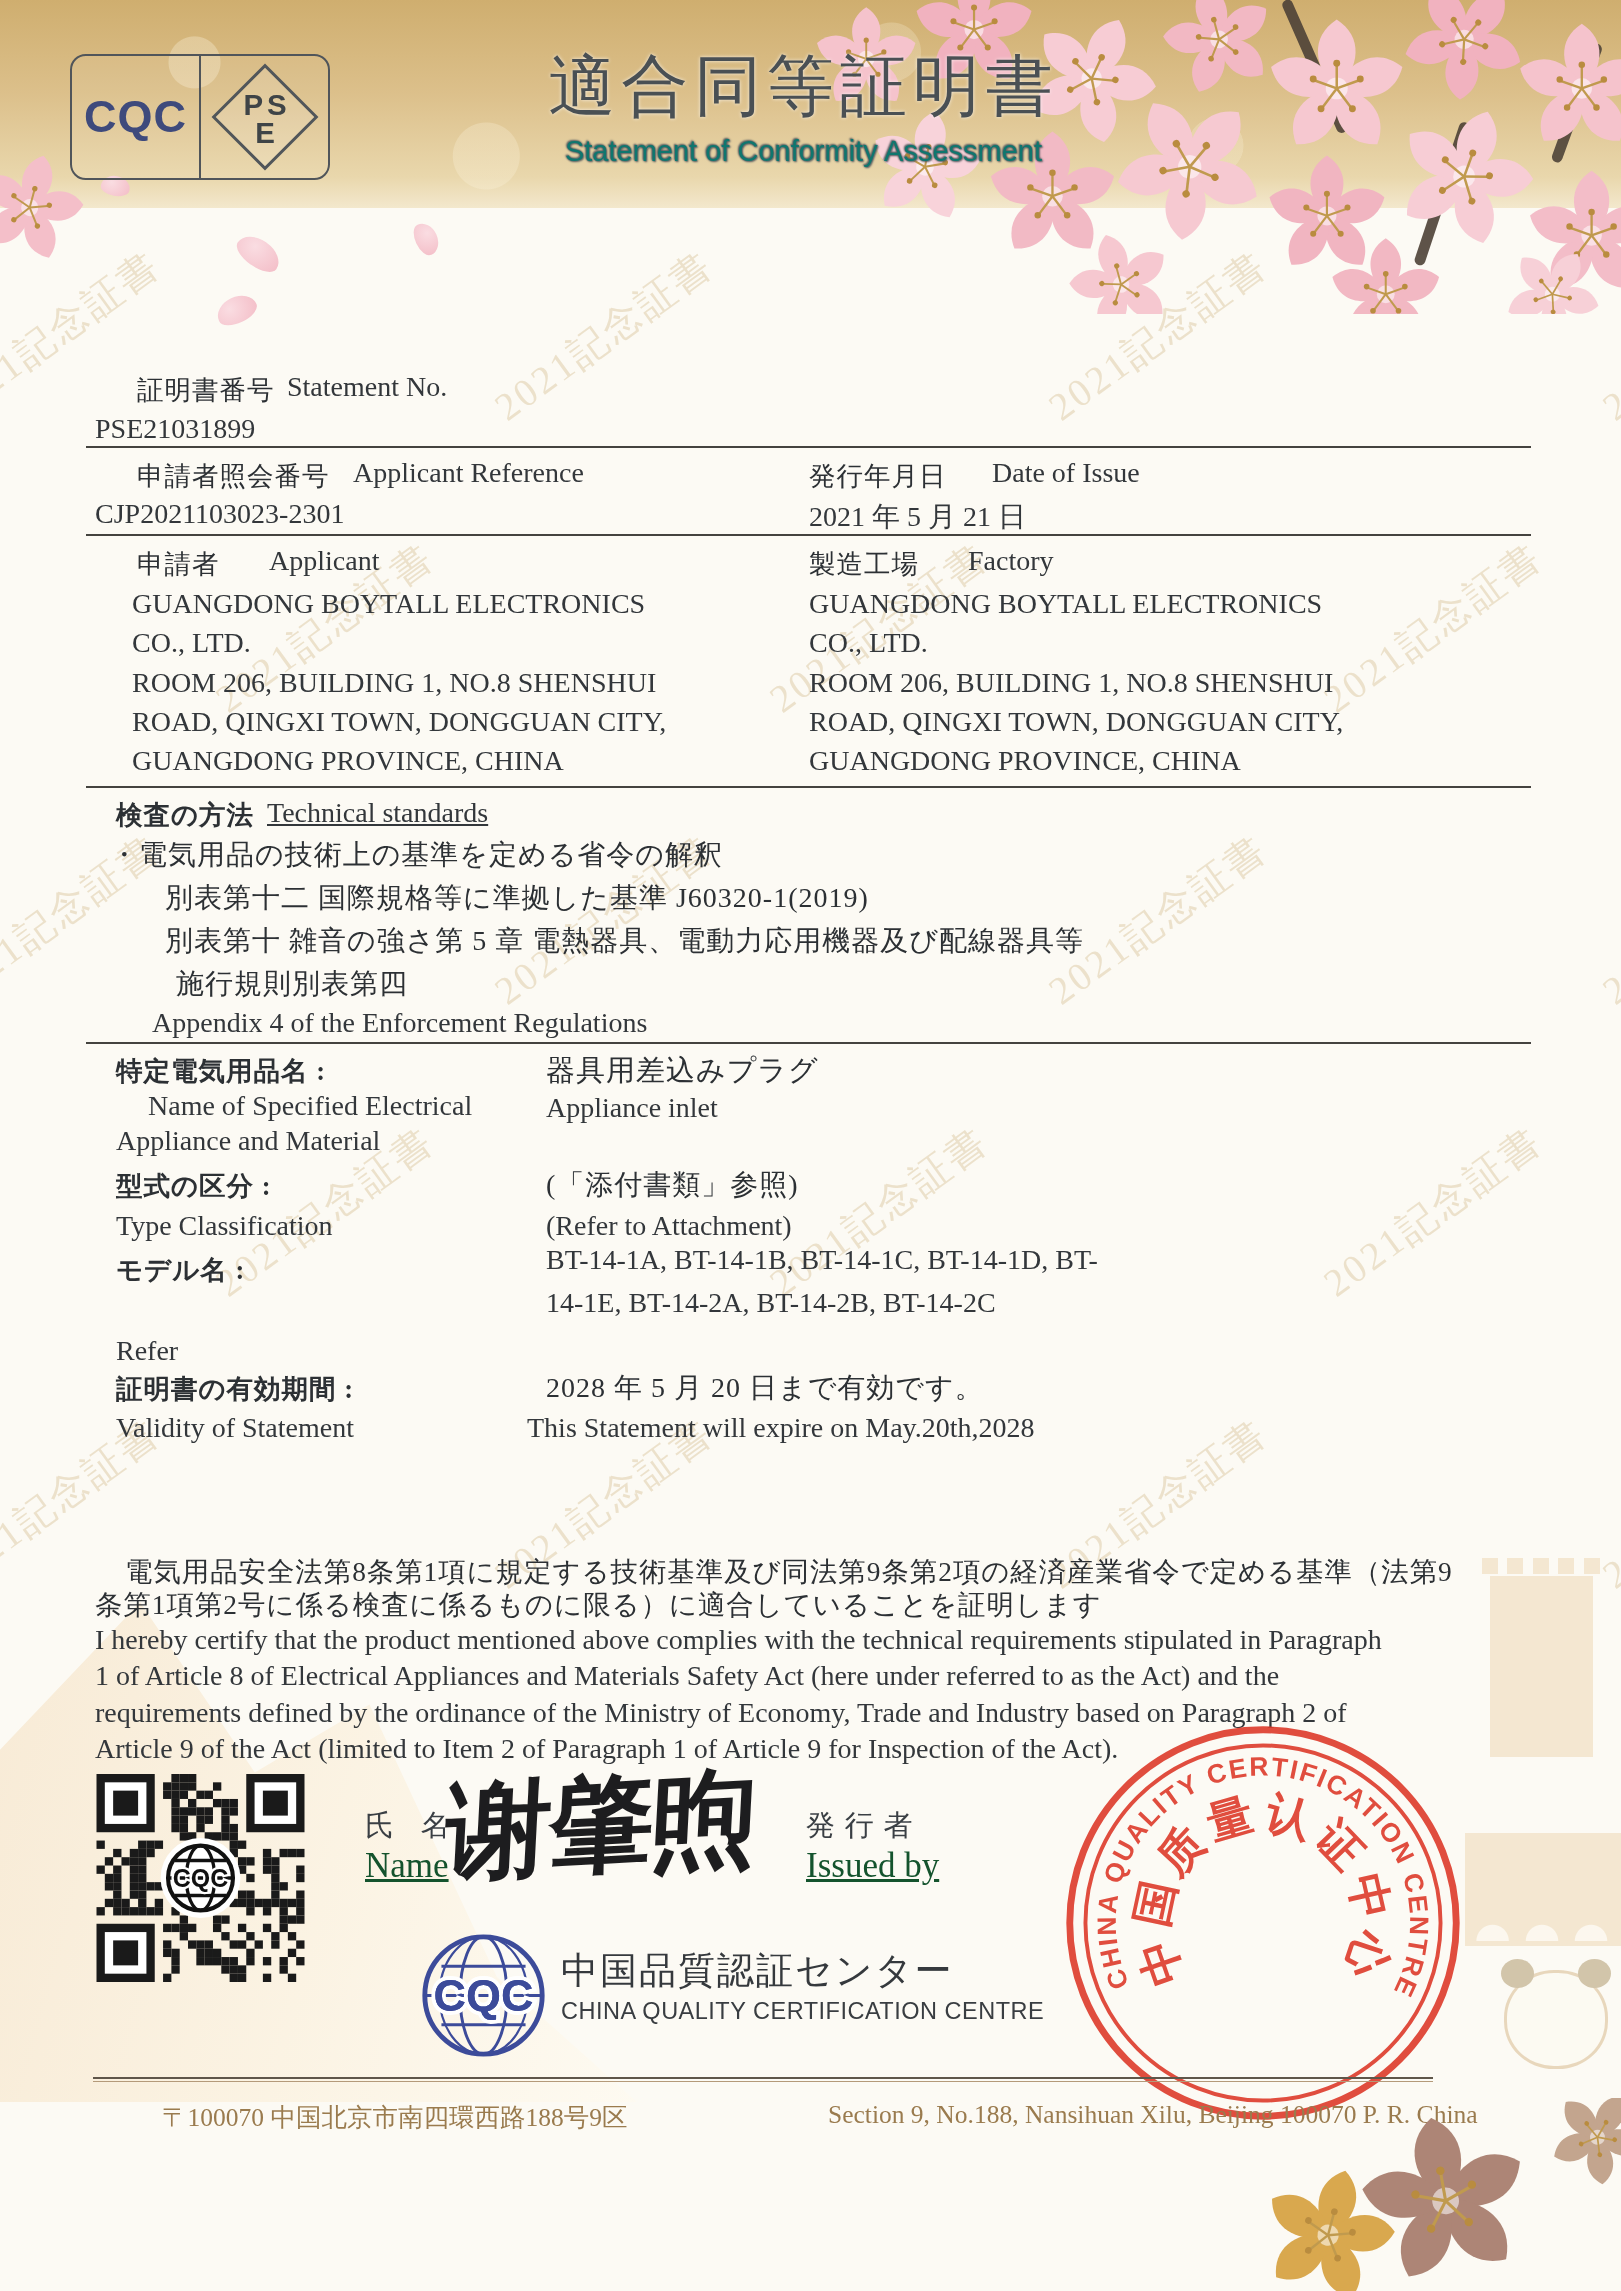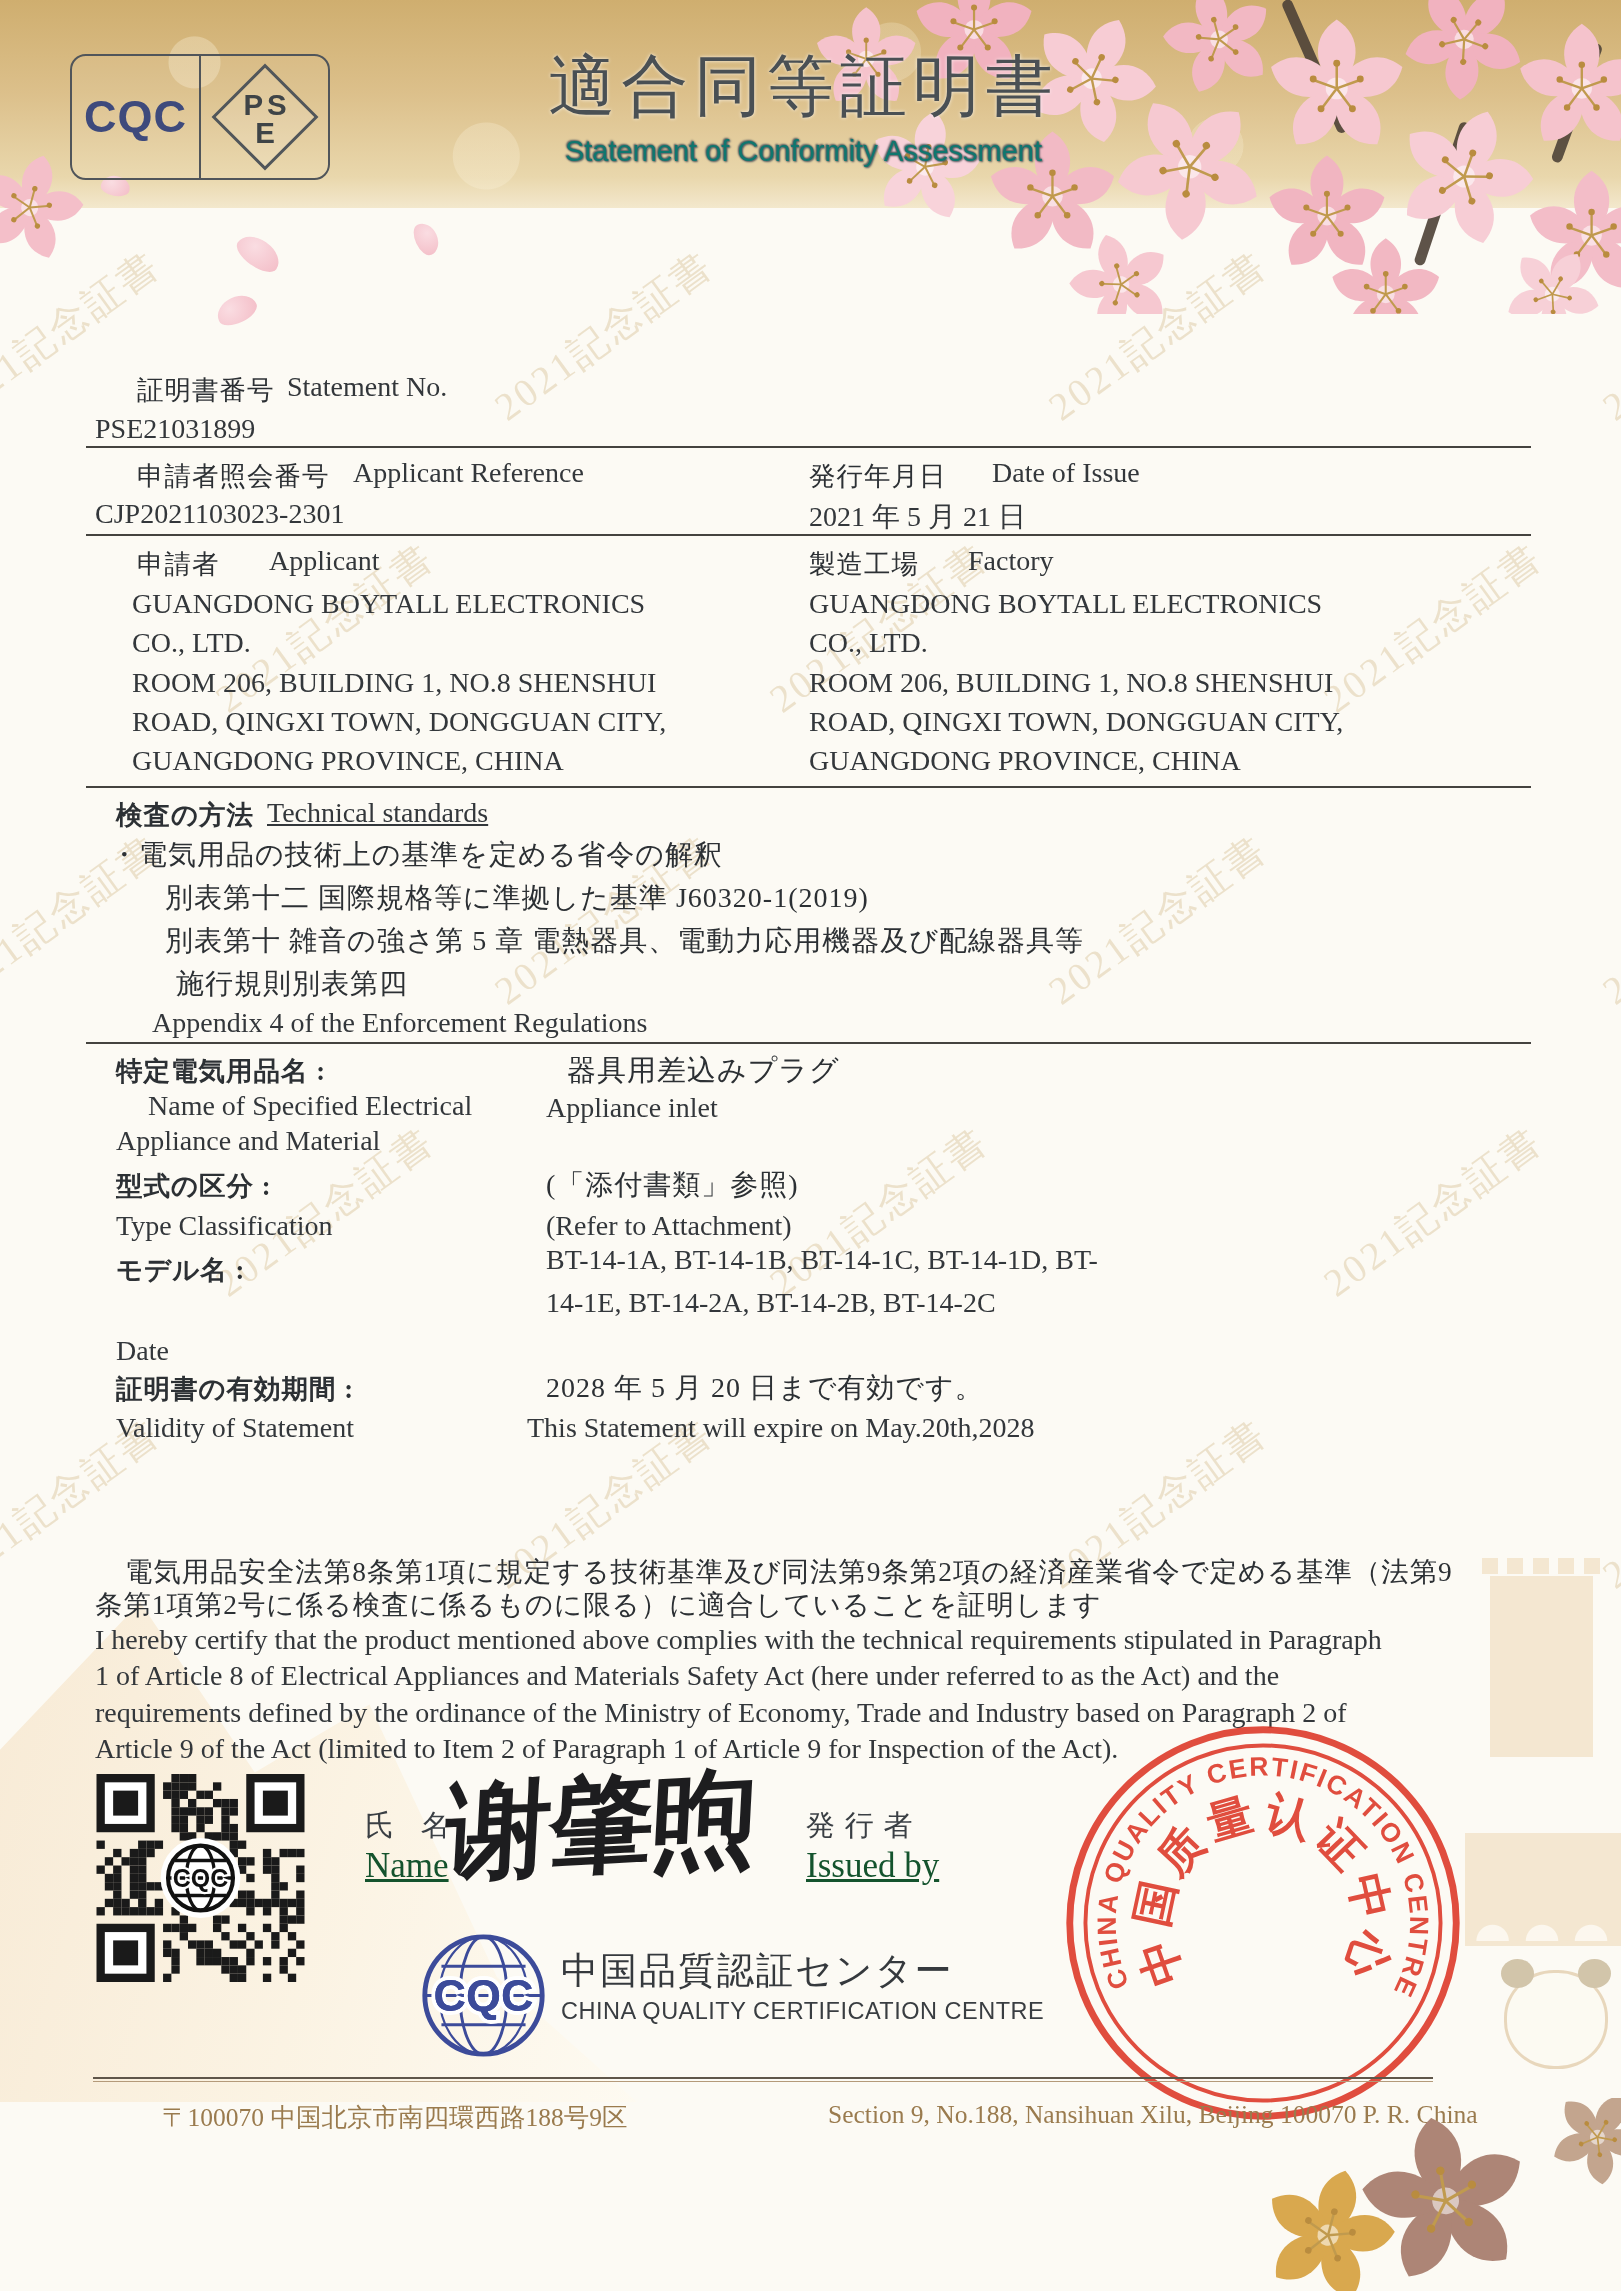--- a/index.html
+++ b/index.html
@@ -205,32 +205,32 @@
   <div class="abs jp" style="left:116px;top:797px;font-weight:bold;">検査の方法</div>
   <div class="abs en" style="left:267px;top:797px;text-decoration:underline;">Technical standards</div>
   <div class="abs jp" style="left:110px;top:836px;font-size:28px;">・電気用品の技術上の基準を定める省令の解釈</div>
   <div class="abs jp" style="left:165px;top:879px;font-size:28px;">別表第十二 国際規格等に準拠した基準 J60320-1(2019)</div>
   <div class="abs jp" style="left:165px;top:922px;font-size:28px;">別表第十 雑音の強さ第 5 章 電熱器具、電動力応用機器及び配線器具等</div>
   <div class="abs jp" style="left:176px;top:965px;font-size:28px;">施行規則別表第四</div>
   <div class="abs en" style="left:152px;top:1007px;">Appendix 4 of the Enforcement Regulations</div>
   <div class="hline" style="top:1042px;"></div>
 
   <div class="abs jp" style="left:116px;top:1053px;font-weight:bold;">特定電気用品名 :</div>
-  <div class="abs jp" style="left:567px;top:1051px;font-size:29px;">器具用差込みプラグ</div>
+  <div class="abs jp" style="left:546px;top:1051px;font-size:29px;">器具用差込みプラグ</div>
   <div class="abs en" style="left:116px;top:1090px;margin-left:32px;">Name of Specified Electrical</div>
   <div class="abs en" style="left:546px;top:1092px;">Appliance inlet</div>
   <div class="abs en" style="left:116px;top:1125px;">Appliance and Material</div>
   <div class="abs jp" style="left:116px;top:1168px;font-weight:bold;">型式の区分 :</div>
   <div class="abs jp" style="left:546px;top:1166px;font-size:28px;">(「添付書類」参照)</div>
   <div class="abs en" style="left:116px;top:1210px;">Type Classification</div>
   <div class="abs en" style="left:546px;top:1210px;">(Refer to Attachment)</div>
   <div class="abs jp" style="left:116px;top:1252px;font-weight:bold;">モデル名 :</div>
   <div class="abs en" style="left:546px;top:1244px;">BT-14-1A, BT-14-1B, BT-14-1C, BT-14-1D, BT-</div>
   <div class="abs en" style="left:546px;top:1287px;">14-1E, BT-14-2A, BT-14-2B, BT-14-2C</div>
-  <div class="abs en" style="left:116px;top:1335px;">Date</div>
+  <div class="abs en" style="left:116px;top:1335px;">Refer</div>
   <div class="abs jp" style="left:116px;top:1371px;font-weight:bold;">証明書の有効期間 :</div>
   <div class="abs jp" style="left:546px;top:1369px;font-size:28px;">2028 年 5 月 20 日まで有効です。</div>
   <div class="abs en" style="left:116px;top:1412px;">Validity of Statement</div>
   <div class="abs en" style="left:515px;top:1412px;margin-left:12px;">This Statement will expire on May.20th,2028</div>
 
   <div class="abs jp" style="left:125px;top:1554px;font-size:27.4px;">電気用品安全法第8条第1項に規定する技術基準及び同法第9条第2項の経済産業省令で定める基準（法第9</div>
   <div class="abs jp" style="left:95px;top:1587px;font-size:27.4px;">条第1項第2号に係る検査に係るものに限る）に適合していることを証明します</div>
   <div class="abs en" style="left:95px;top:1624px;">I hereby certify that the product mentioned above complies with the technical requirements stipulated in Paragraph</div>
   <div class="abs en" style="left:95px;top:1660px;">1 of Article 8 of Electrical Appliances and Materials Safety Act (here under referred to as the Act) and the</div>
   <div class="abs en" style="left:95px;top:1697px;">requirements defined by the ordinance of the Ministry of Economy, Trade and Industry based on Paragraph 2 of</div>

